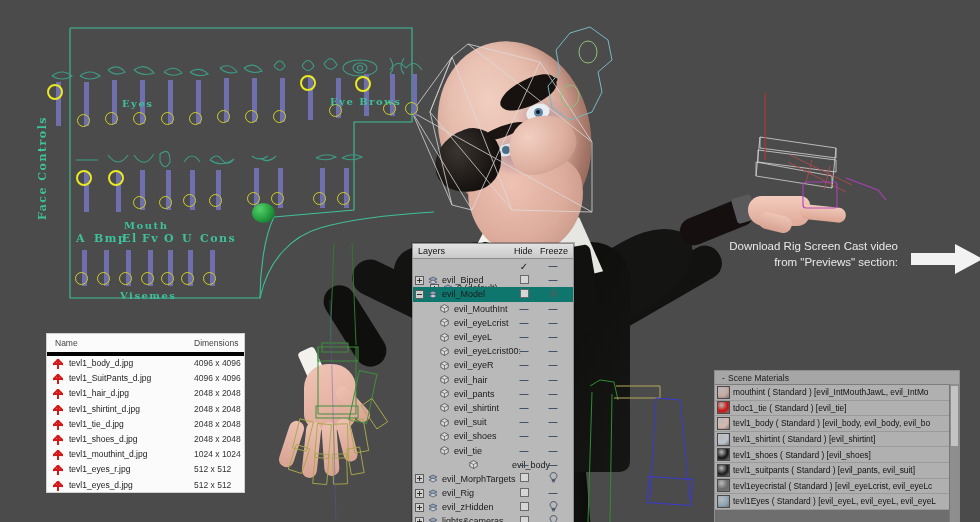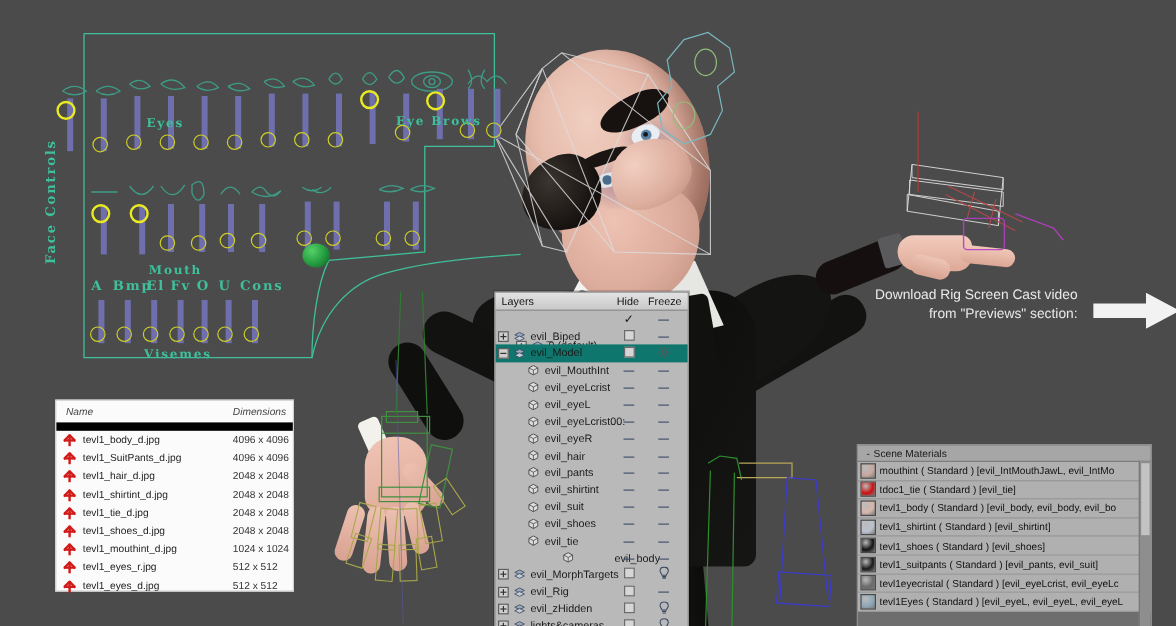--- a/index.html
+++ b/index.html
@@ -144,21 +144,21 @@
   .licon{display:inline-block;width:9px;height:9px;margin-right:3px;vertical-align:middle;}
   .sqbox{display:inline-block;width:7px;height:7px;border:1px solid #6a6a6a;background:#d6d6d6;}
   .dash{color:#3a4a63;font-weight:bold;}
 
   
   #texPanel{
     position:absolute;left:46px;top:333px;width:197px;height:158px;
     background:#fbfbfb;border:1px solid #d0d0d0;
     font-family:"Liberation Sans", sans-serif;font-size:8.5px;color:#222;
   }
-  #texHead{position:relative;height:18px;border-bottom:7px solid #000000;color:#444;font-style:italic;}
+  #texHead{position:relative;height:18px;border-bottom:4px solid #000000;color:#444;}
   .tex-row{position:relative;height:15.2px;line-height:15.2px;text-align:right;}
   .tex-name{position:absolute;left:22px;white-space:nowrap;}
   .tex-dim{position:absolute;left:147px;color:#333;}
   .tex-ico{position:absolute;left:6px;top:3px;width:10px;height:10px;}
 
   
   #matPanel{
     position:absolute;left:714px;top:370px;width:244px;height:152px;
     background:#6e6e6e;border:1px solid #8d8d8d;
     font-family:"Liberation Sans", sans-serif;font-size:8.4px;color:#111;

